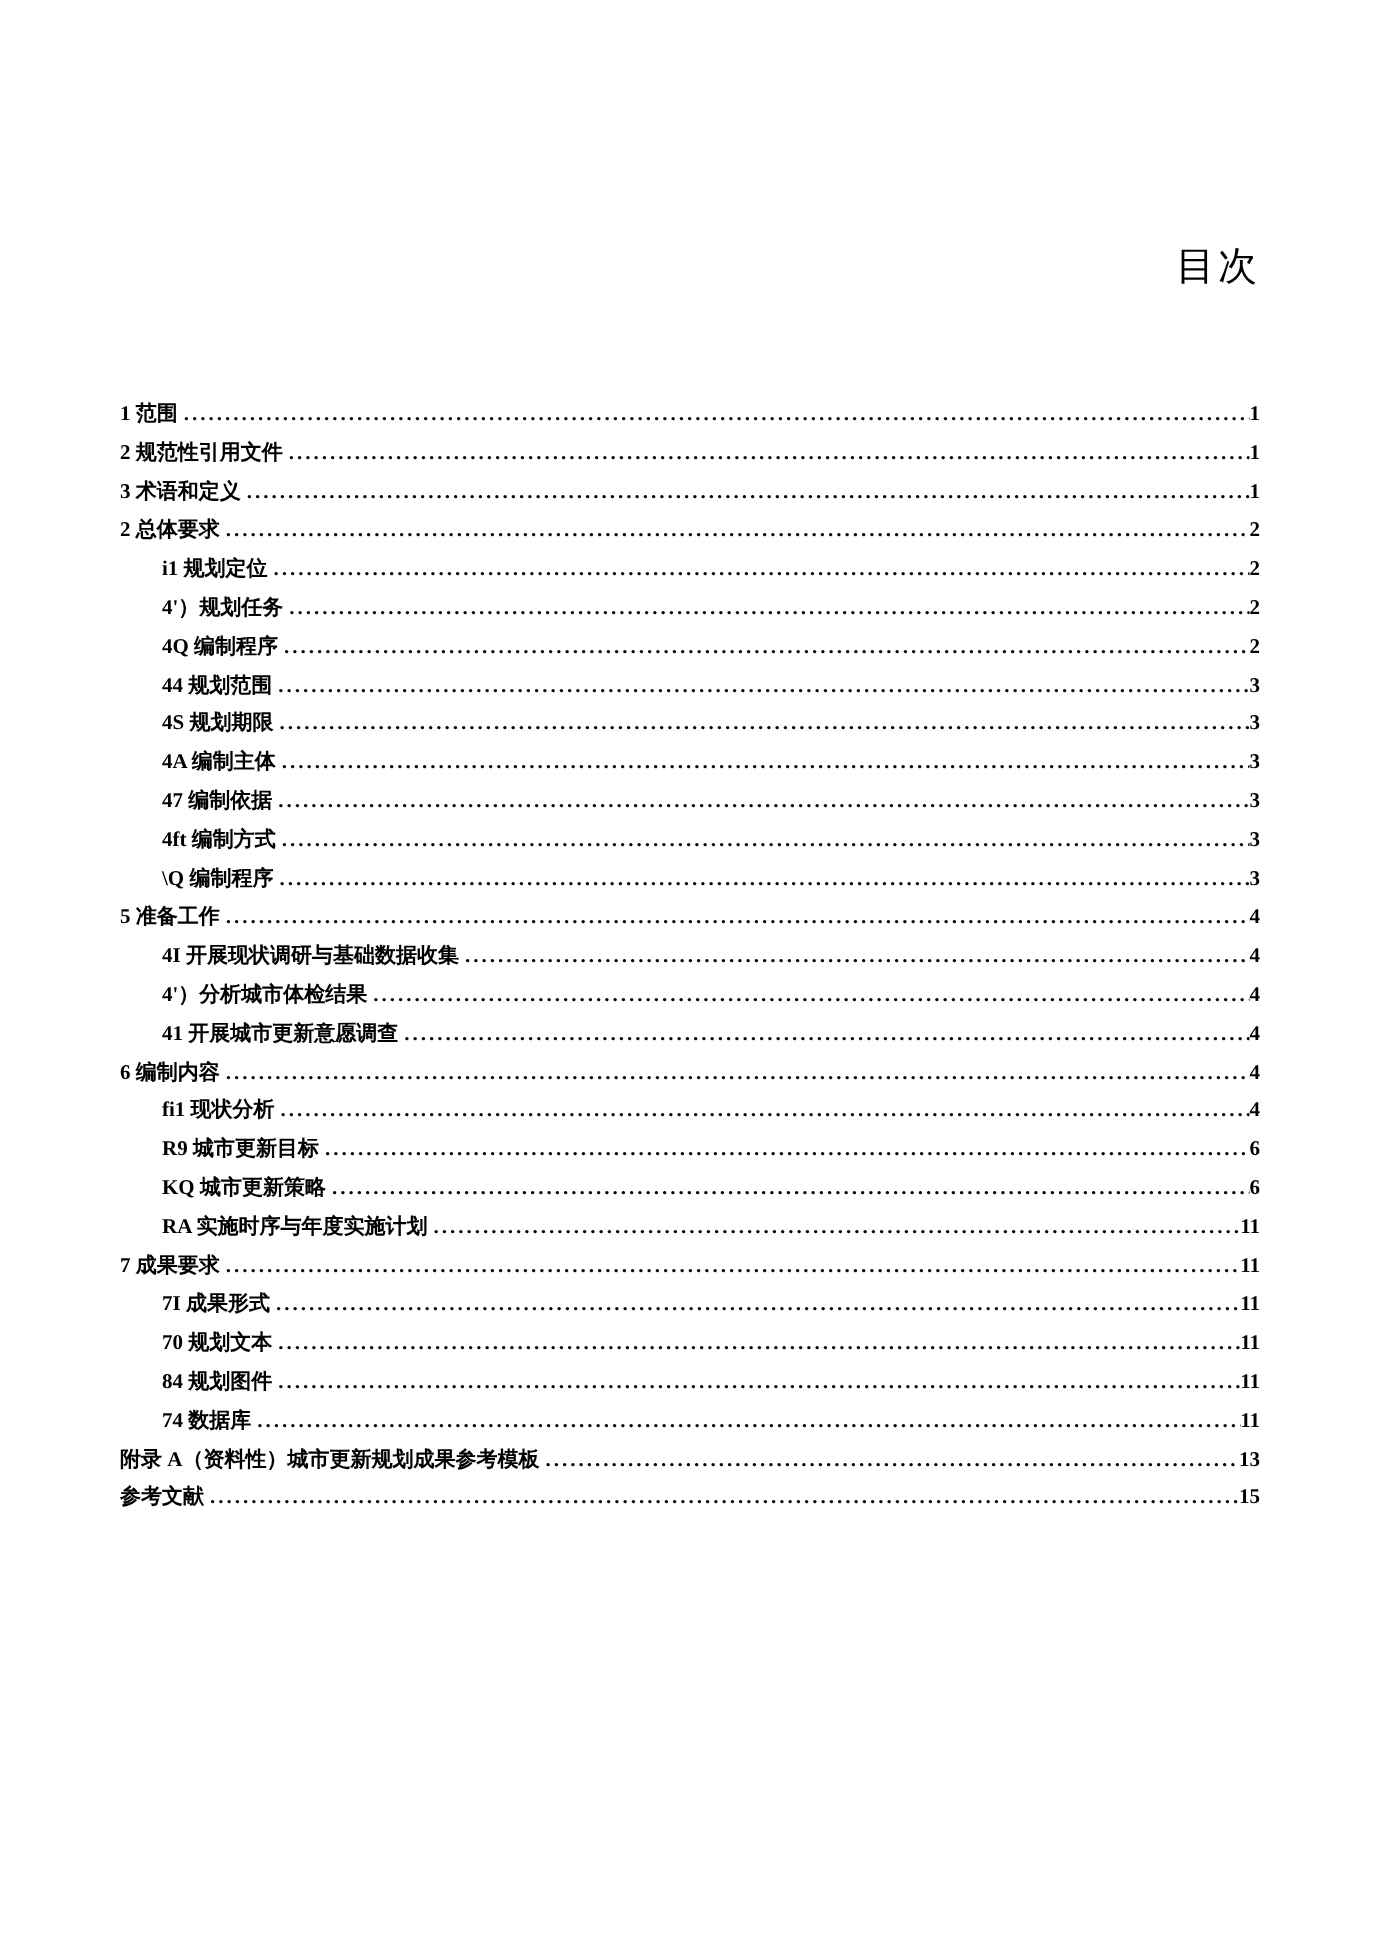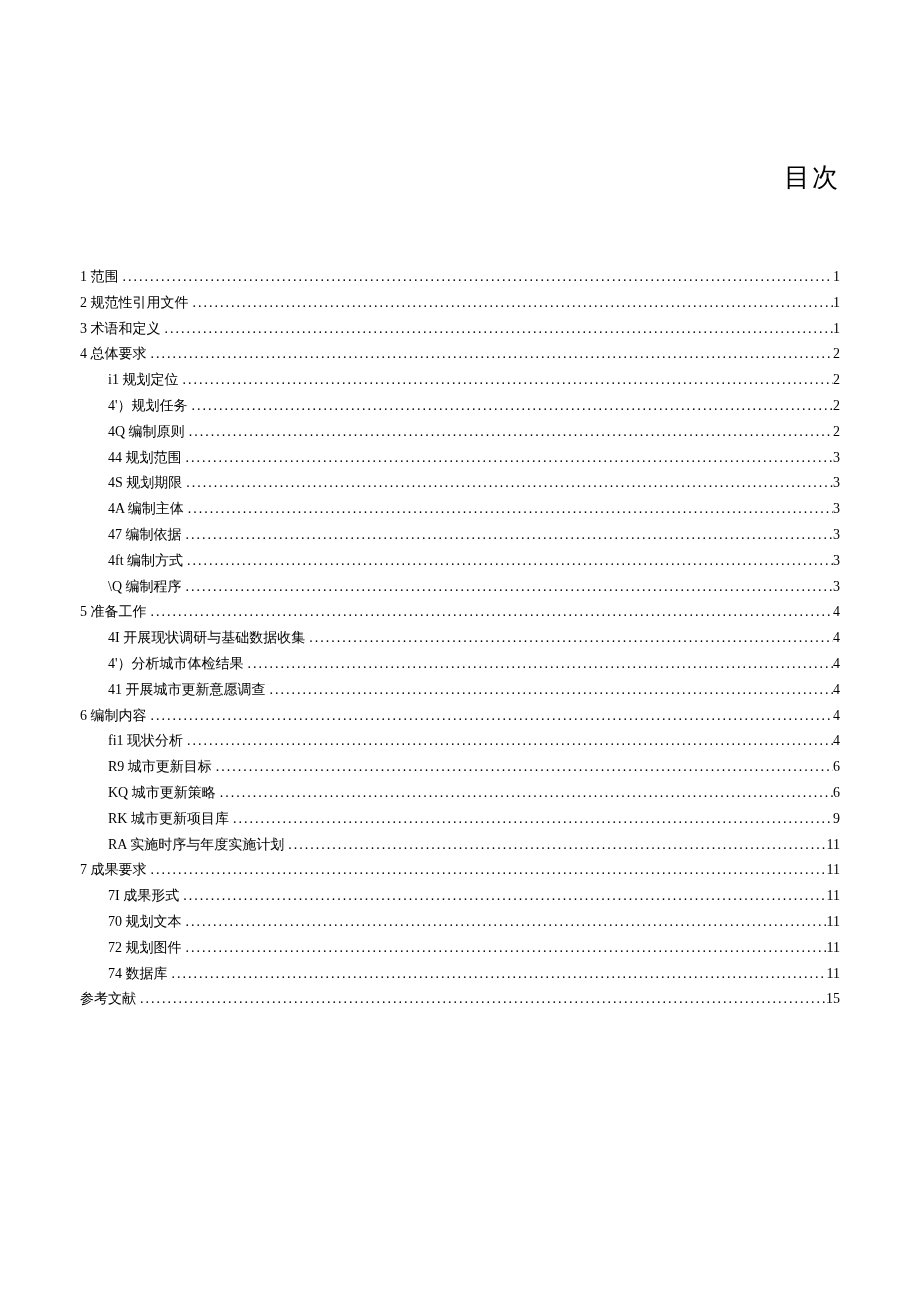--- a/index.html
+++ b/index.html
@@ -22,20 +22,21 @@
       margin-bottom: 70px;
       letter-spacing: 2px;
     }
     .toc-line {
       display: flex;
       align-items: baseline;
       font-size: 14px;
       line-height: 1.7;
       margin-bottom: 2px;
       white-space: nowrap;
+      font-weight: bold;
     }
     .toc-line.level-1 {
       margin-left: 0;
     }
     .toc-line.level-2 {
       margin-left: 28px;
       justify-content: space-between;
     }
     .toc-label {
       flex: 0 0 auto;
@@ -69,36 +70,36 @@
       <span class="toc-label">2 规范性引用文件</span>
       <span class="toc-dots"></span>
       <span class="toc-page">1</span>
     </div>
     <div class="toc-line level-1">
       <span class="toc-label">3 术语和定义</span>
       <span class="toc-dots"></span>
       <span class="toc-page">1</span>
     </div>
     <div class="toc-line level-1">
-      <span class="toc-label">4 总体要求</span>
+      <span class="toc-label">2 总体要求</span>
       <span class="toc-dots"></span>
       <span class="toc-page">2</span>
     </div>
     <div class="toc-line level-2">
       <span class="toc-label">i1 规划定位</span>
       <span class="toc-dots"></span>
       <span class="toc-page">2</span>
     </div>
     <div class="toc-line level-2">
       <span class="toc-label">4'）规划任务</span>
       <span class="toc-dots"></span>
       <span class="toc-page">2</span>
     </div>
     <div class="toc-line level-2">
-      <span class="toc-label">4Q 编制原则</span>
+      <span class="toc-label">4Q 编制程序</span>
       <span class="toc-dots"></span>
       <span class="toc-page">2</span>
     </div>
     <div class="toc-line level-2">
       <span class="toc-label">44 规划范围</span>
       <span class="toc-dots"></span>
       <span class="toc-page">3</span>
     </div>
     <div class="toc-line level-2">
       <span class="toc-label">4S 规划期限</span>
@@ -159,52 +160,52 @@
       <span class="toc-label">R9 城市更新目标</span>
       <span class="toc-dots"></span>
       <span class="toc-page">6</span>
     </div>
     <div class="toc-line level-2">
       <span class="toc-label">KQ 城市更新策略</span>
       <span class="toc-dots"></span>
       <span class="toc-page">6</span>
     </div>
     <div class="toc-line level-2">
-      <span class="toc-label">RK 城市更新项目库</span>
-      <span class="toc-dots"></span>
-      <span class="toc-page">9</span>
-    </div>
-    <div class="toc-line level-2">
       <span class="toc-label">RA 实施时序与年度实施计划</span>
       <span class="toc-dots"></span>
       <span class="toc-page">11</span>
     </div>
     <div class="toc-line level-1">
       <span class="toc-label">7 成果要求</span>
       <span class="toc-dots"></span>
       <span class="toc-page">11</span>
     </div>
     <div class="toc-line level-2">
       <span class="toc-label">7I 成果形式</span>
       <span class="toc-dots"></span>
       <span class="toc-page">11</span>
     </div>
     <div class="toc-line level-2">
       <span class="toc-label">70 规划文本</span>
       <span class="toc-dots"></span>
       <span class="toc-page">11</span>
     </div>
     <div class="toc-line level-2">
-      <span class="toc-label">72 规划图件</span>
+      <span class="toc-label">84 规划图件</span>
       <span class="toc-dots"></span>
       <span class="toc-page">11</span>
     </div>
     <div class="toc-line level-2">
       <span class="toc-label">74 数据库</span>
       <span class="toc-dots"></span>
       <span class="toc-page">11</span>
+    </div>
+    <div class="toc-line level-1">
+      <span class="toc-label">附录 A（资料性）城市更新规划成果参考模板</span>
+      <span class="toc-dots"></span>
+      <span class="toc-page">13</span>
     </div>
     <div class="toc-line level-1">
       <span class="toc-label">参考文献</span>
       <span class="toc-dots"></span>
       <span class="toc-page">15</span>
     </div>
   </div>
 
 </body></html>

